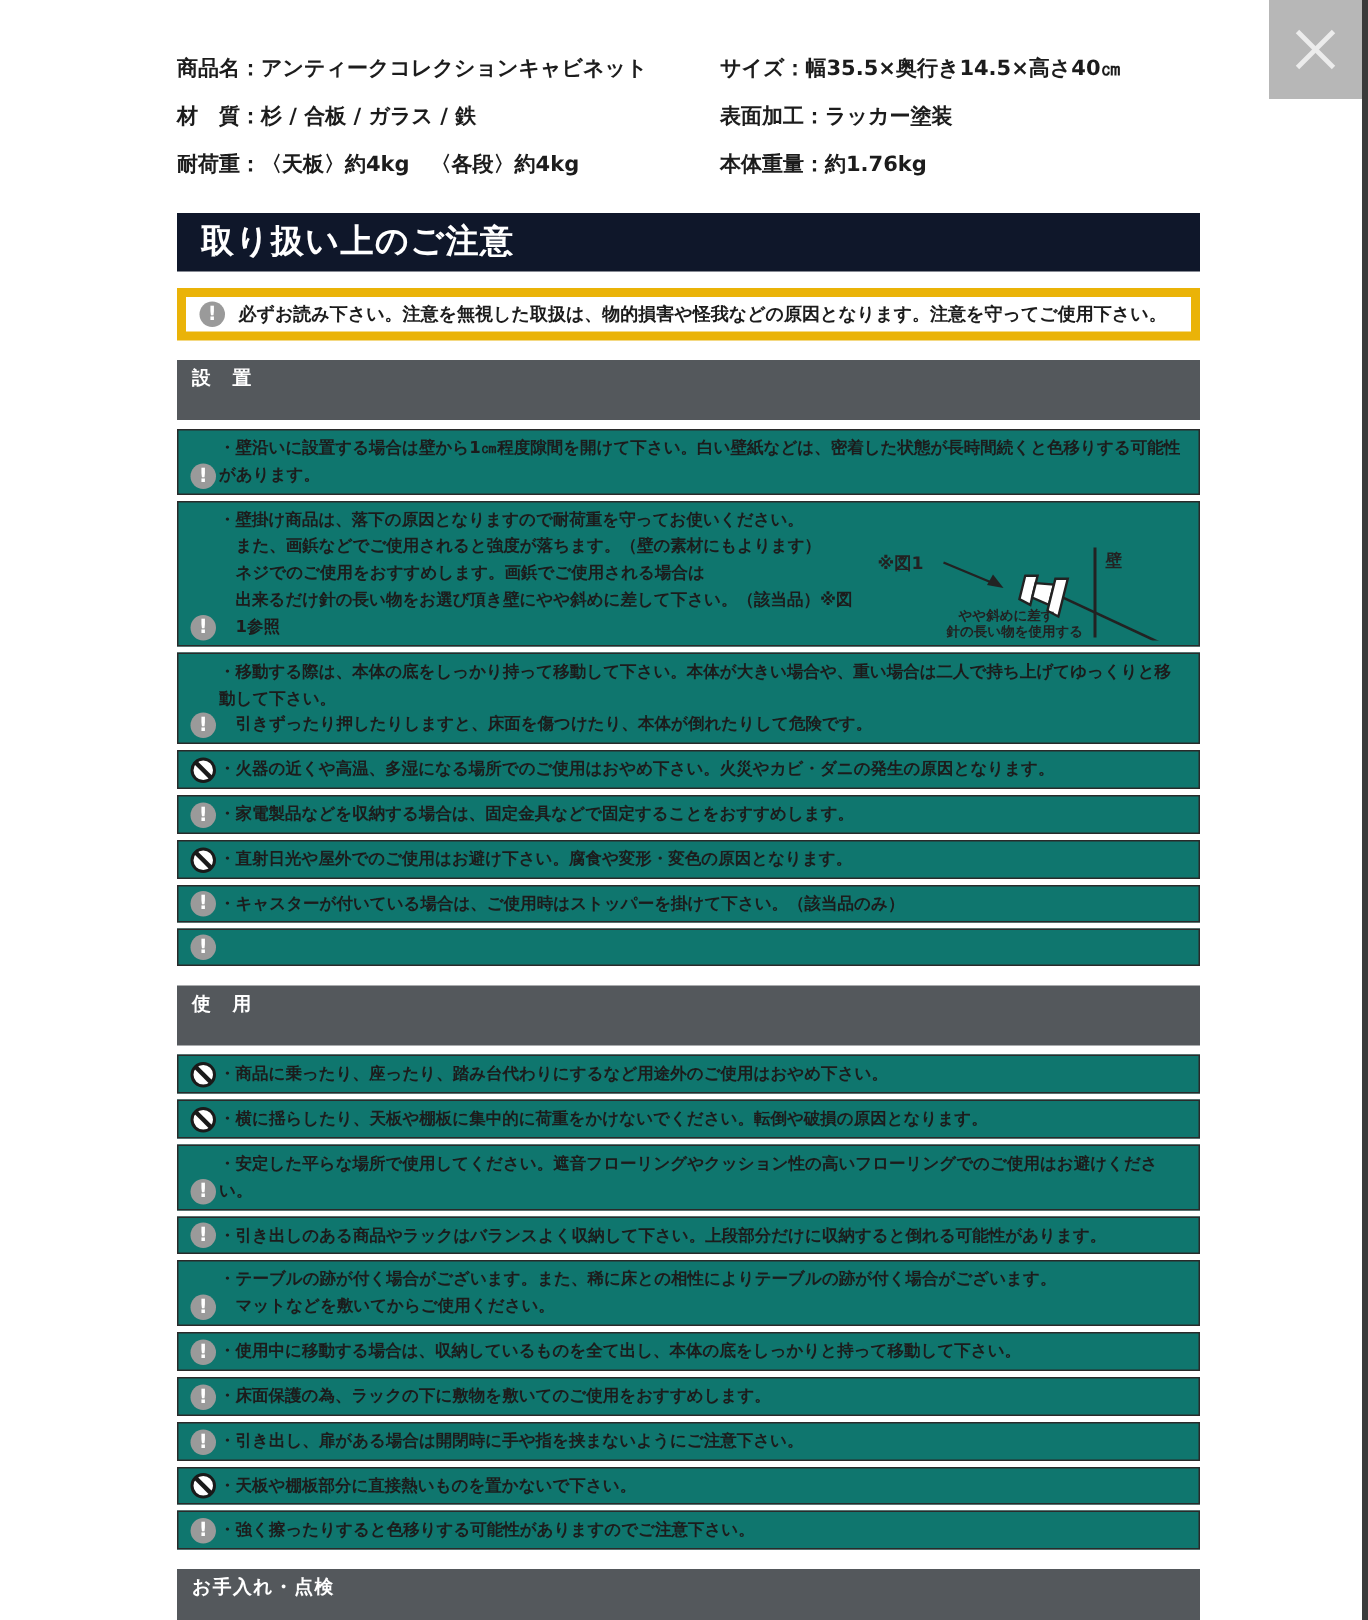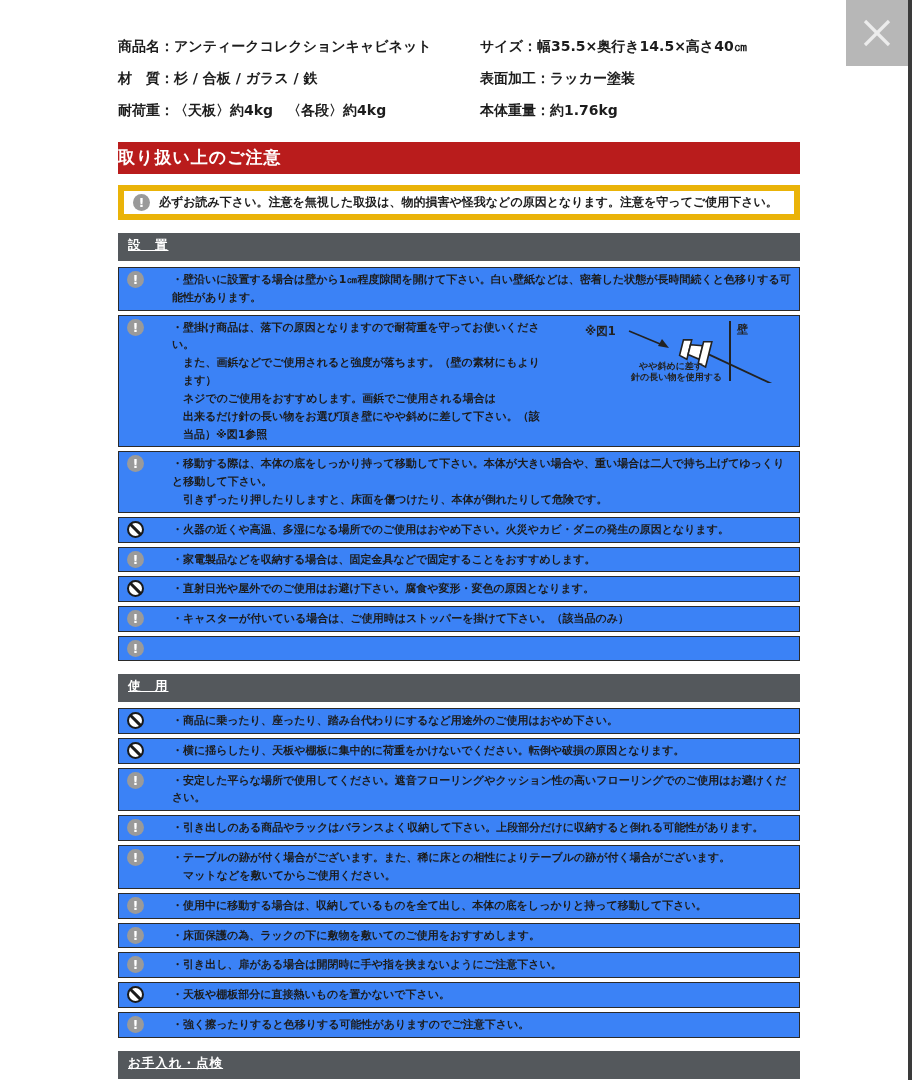--- a/index.html
+++ b/index.html
@@ -17,35 +17,35 @@
   
   .spec { display:flex; padding-top:30px; font-size:14px; font-weight:bold; }
   .spec-col { display:flex; flex-direction:column; }
   .spec-col.left  { width:362px; }
   .spec-col.right { flex:1; }
   .spec-row { line-height:32px; white-space:nowrap; }
   .spec-label { display:inline-block; }
   .spec-colon { display:inline-block; }
 
   
-  .main-bar { margin-top:16px; background:#b91c1c; color:#fff; font-size:17px; font-weight:bold;
-    padding:4px 12px 5px 0; letter-spacing:1px; }
+  .main-bar { margin-top:16px; background:#0f172a; color:#fff; font-size:22px; font-weight:bold;
+    padding:4px 12px 5px 16px; letter-spacing:1px; }
 
   
   .notice { margin-top:11px; border:6px solid #eab308; display:flex; align-items:center;
     gap:9px; padding:3px 9px; font-size:12px; font-weight:bold; min-height:27px; }
 
   
   .section { margin-top:13px; }
   .sec-bar { background:#54585c; color:#fff; font-size:12.5px; font-weight:bold;
-    padding:4px 10px 7px 10px; letter-spacing:1px; margin-bottom:6px;text-decoration:underline; }
-
-  
-  .row { border:1.5px solid #2a2a2a; display:flex; align-items:flex-start; gap:28px;
-    padding:3px 8px; margin-bottom:4px; min-height:24px; background:#3b82f6; }
+    padding:4px 10px 19px 10px; letter-spacing:1px; margin-bottom:6px; }
+
+  
+  .row { border:1.5px solid #2a2a2a; display:flex; align-items:flex-end; gap:2px;
+    padding:3px 8px; margin-bottom:4px; min-height:24px; background:#0f766e; }
   .row-lines { flex:1; font-size:11px; font-weight:600; line-height:1.62; color:#1c1c1c; }
   .row-line:not(:first-child) { padding-left:11px; }
 
   
   .ic { flex:0 0 auto; width:17px; height:17px; border-radius:50%; position:relative; }
   .ic.caution { background:#9a9a9a; }
   .ic.caution::after { content:"!"; position:absolute; left:0; top:0; width:17px; height:17px;
     color:#fff; font-weight:bold; font-size:13px; line-height:17px; text-align:center; }
   .ic.prohibit { border:2.5px solid #1a1a1a; background:#fff; }
   .ic.prohibit::after { content:""; position:absolute; left:50%; top:-1px; bottom:-1px;

